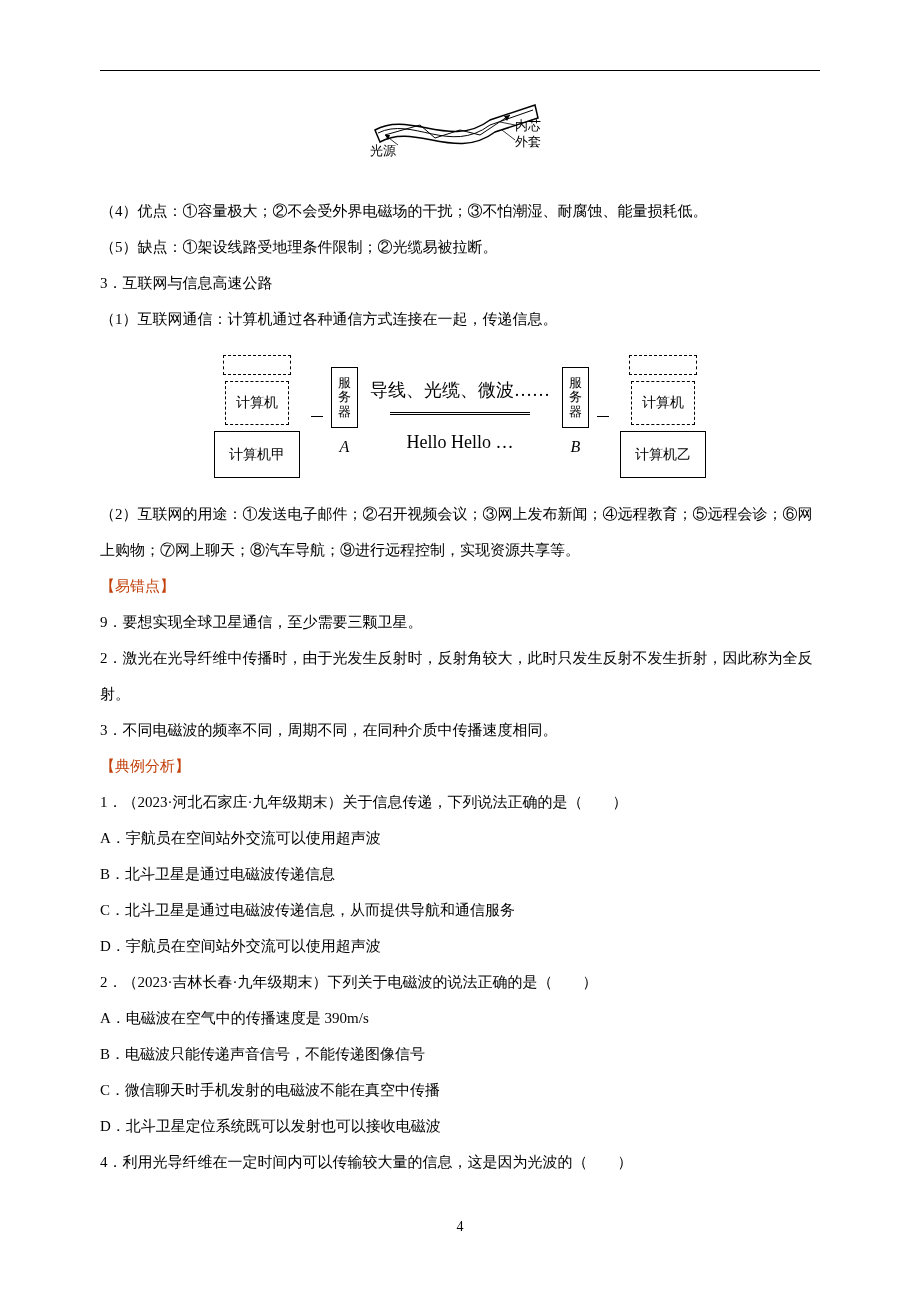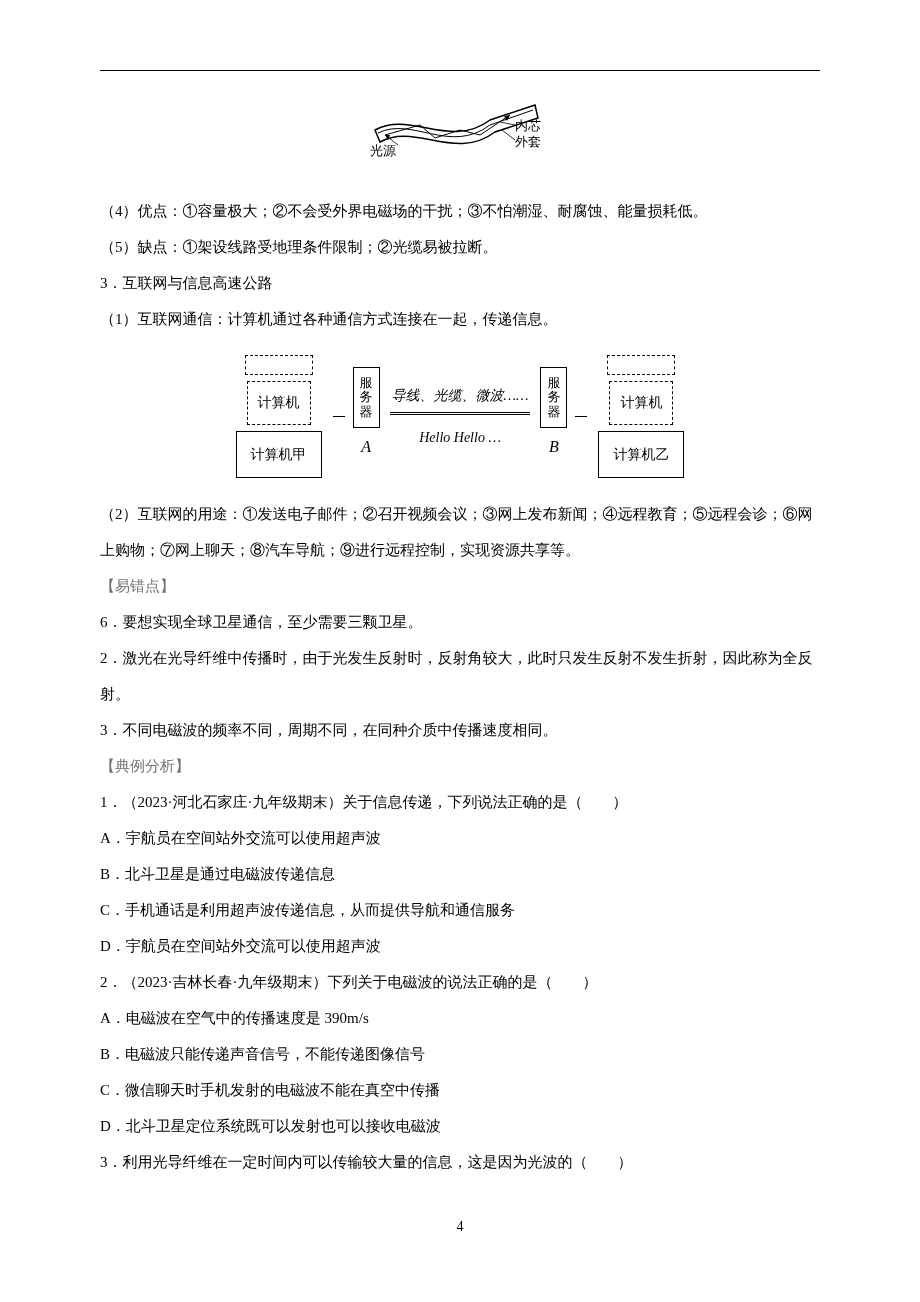--- a/index.html
+++ b/index.html
@@ -10,21 +10,21 @@
       color: #000;
       background: #fff;
       width: 920px;
       padding: 80px 100px 40px 100px;
     }
     .content-line {
       margin: 0;
       font-family: Liberation Serif, serif;
     }
     .section-heading {
-      color: #737373;
+      color: #c2410c;
       font-weight: normal;
     }
     .figure-container {
       text-align: center;
       margin: 10px 0;
     }
     .fiber-svg {
       display: inline-block;
       width: 200px;
       height: 80px;
@@ -58,22 +58,21 @@
       border: 1px solid #000;
       padding: 8px 6px;
       display: flex;
       flex-direction: column;
       align-items: center;
       line-height: 1.1;
       font-size: 13px;
     }
     .mid-label {
       padding: 0 4px;
-      font-size: 14px;
-      font-style: italic;
+      font-size: 18px;
     }
     .italic-label {
       font-style: italic;
       font-family: "Times New Roman", serif;
       font-size: 16px;
     }
     .hr-top-wrap {
       position: absolute;
       top: 70px;
       left: 100px;
@@ -160,33 +159,33 @@
         <div class="dashed-box">计算机</div>
         <div class="solid-box">计算机乙</div>
       </div>
     </div>
   </div>
 </div>
 
 <p class="content-line">（2）互联网的用途：①发送电子邮件；②召开视频会议；③网上发布新闻；④远程教育；⑤远程会诊；⑥网上购物；⑦网上聊天；⑧汽车导航；⑨进行远程控制，实现资源共享等。</p>
 
 <p class="content-line section-heading">【易错点】</p>
-<p class="content-line">6．要想实现全球卫星通信，至少需要三颗卫星。</p>
+<p class="content-line">9．要想实现全球卫星通信，至少需要三颗卫星。</p>
 <p class="content-line">2．激光在光导纤维中传播时，由于光发生反射时，反射角较大，此时只发生反射不发生折射，因此称为全反射。</p>
 <p class="content-line">3．不同电磁波的频率不同，周期不同，在同种介质中传播速度相同。</p>
 
 <p class="content-line section-heading">【典例分析】</p>
 
 <p class="content-line">1．（2023·河北石家庄·九年级期末）关于信息传递，下列说法正确的是（　　）</p>
 <p class="content-line">A．宇航员在空间站外交流可以使用超声波</p>
 <p class="content-line">B．北斗卫星是通过电磁波传递信息</p>
-<p class="content-line">C．手机通话是利用超声波传递信息，从而提供导航和通信服务</p>
+<p class="content-line">C．北斗卫星是通过电磁波传递信息，从而提供导航和通信服务</p>
 <p class="content-line">D．宇航员在空间站外交流可以使用超声波</p>
 
 <p class="content-line">2．（2023·吉林长春·九年级期末）下列关于电磁波的说法正确的是（　　）</p>
 <p class="content-line">A．电磁波在空气中的传播速度是 390m/s</p>
 <p class="content-line">B．电磁波只能传递声音信号，不能传递图像信号</p>
 <p class="content-line">C．微信聊天时手机发射的电磁波不能在真空中传播</p>
 <p class="content-line">D．北斗卫星定位系统既可以发射也可以接收电磁波</p>
 
-<p class="content-line">3．利用光导纤维在一定时间内可以传输较大量的信息，这是因为光波的（　　）</p>
+<p class="content-line">4．利用光导纤维在一定时间内可以传输较大量的信息，这是因为光波的（　　）</p>
 
 <div class="page-number">4</div>
 
 </body></html>

